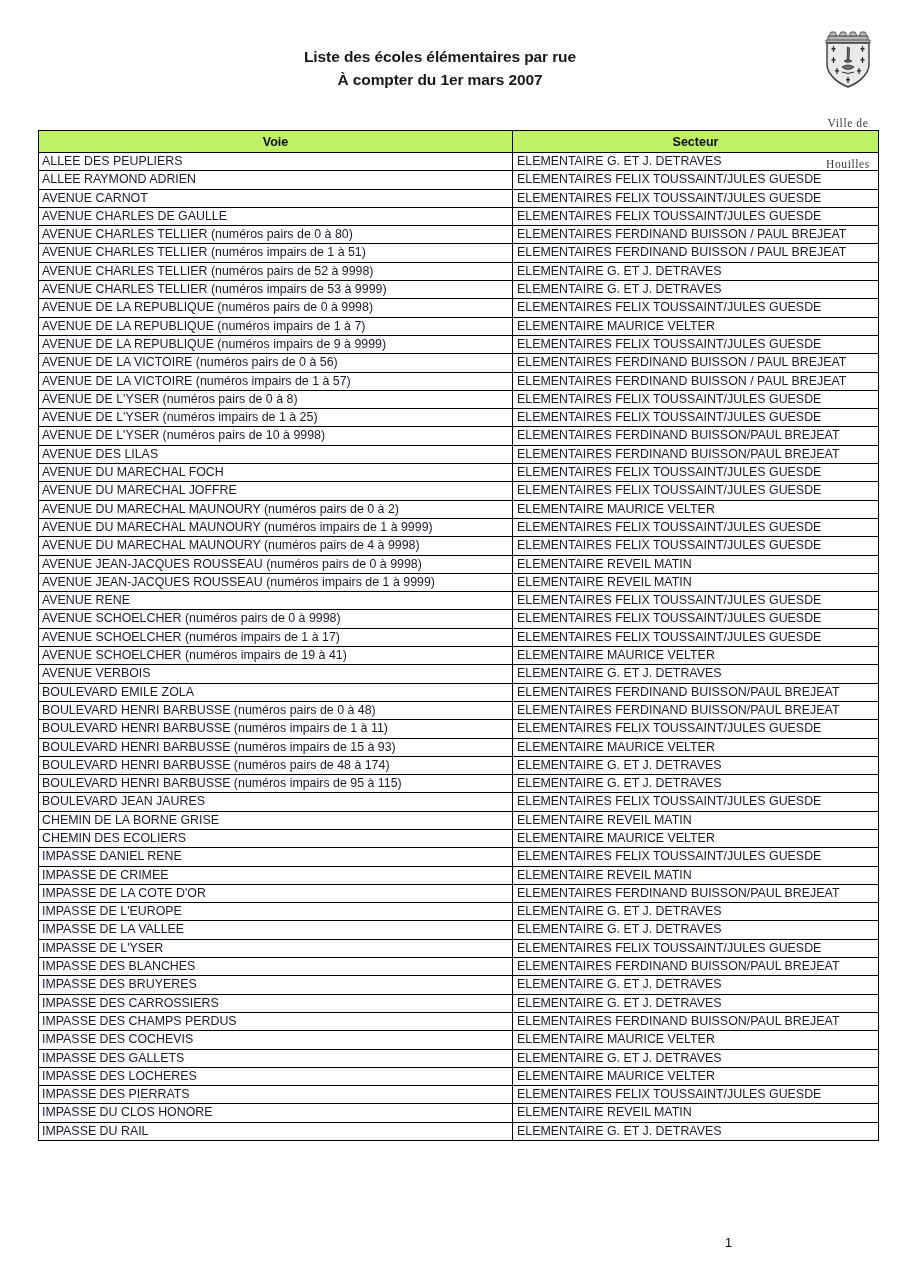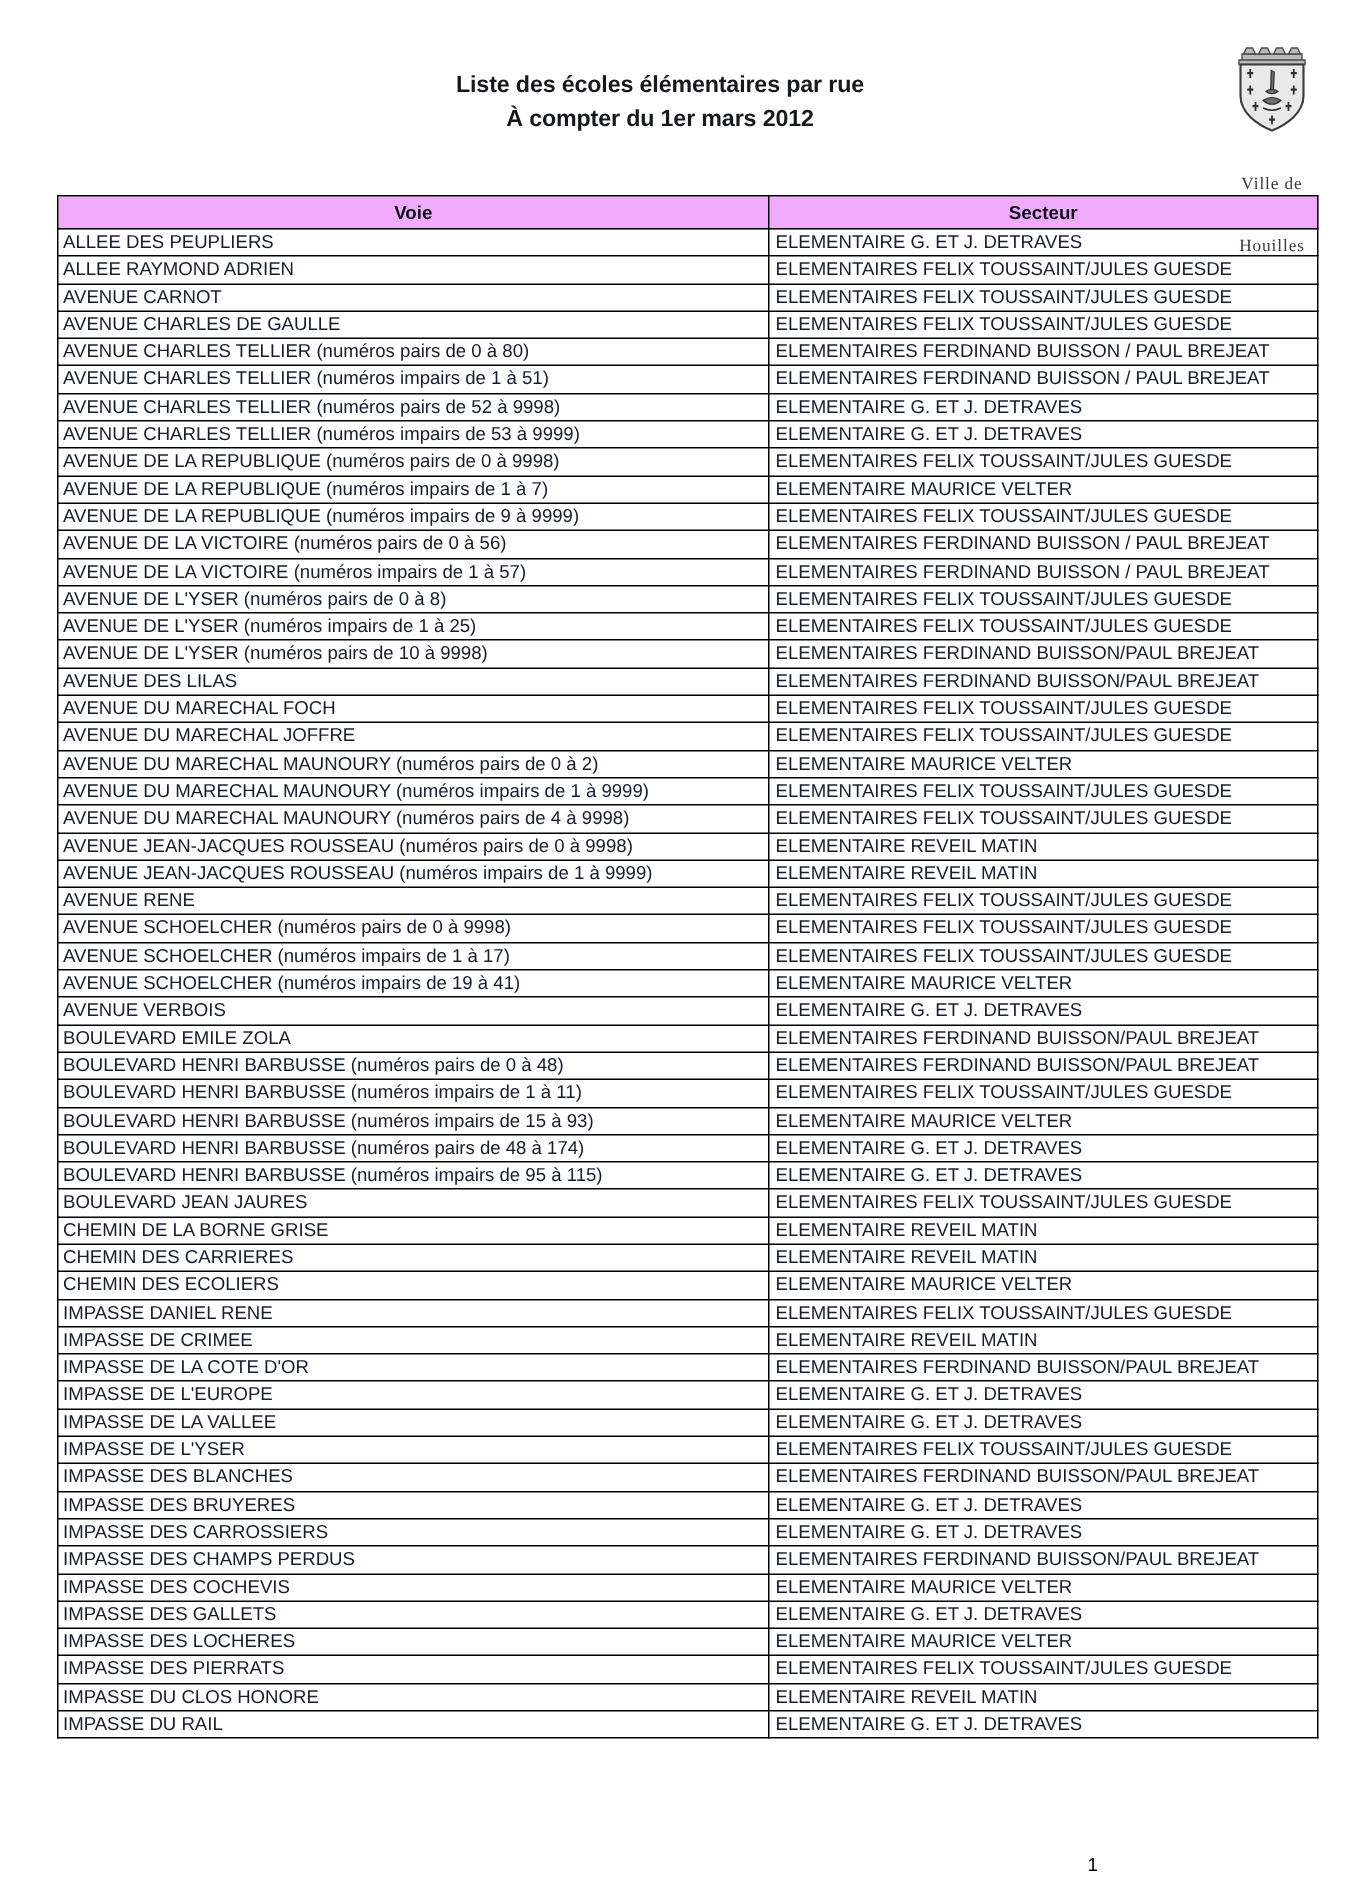--- a/index.html
+++ b/index.html
@@ -79,21 +79,21 @@
   }
   table.schools {
     border-collapse: collapse;
     width: 840px;
     table-layout: fixed;
   }
   table.schools col.c-voie { width: 474px; }
   table.schools col.c-secteur { width: 366px; }
 
   table.schools th {
-    background: #f0abfc;
+    background: #bef264;
     border: 1px solid #000000;
     font-size: 12.5px;
     font-weight: bold;
     color: #0d0d1a;
     height: 21px;
     padding: 0;
     text-align: center;
     vertical-align: middle;
   }
   table.schools td {
@@ -122,21 +122,21 @@
 </style>
 </head>
 <body>
 
 <div class="page">
 
   <div class="doc-header">
 
     <div class="title-block">
       <div class="title-line">Liste des écoles élémentaires par rue</div>
-      <div class="title-line">À compter du 1er mars 2012</div>
+      <div class="title-line">À compter du 1er mars 2007</div>
     </div>
 
     <div class="logo-block">
       <svg class="crest" viewBox="0 0 56 62">
 
         <g fill="#b9b9b9" stroke="#4a4a4a" stroke-width="0.9">
           <path d="M8 9 h40 v5 H8 z"></path>
           <path d="M9 9 l2 -4 h4 l2 4 z"></path>
           <path d="M19 9 l2 -4 h4 l2 4 z"></path>
           <path d="M29 9 l2 -4 h4 l2 4 z"></path>
@@ -326,24 +326,20 @@
           </tr>
           <tr>
             <td class="voie">BOULEVARD JEAN JAURES</td>
             <td class="secteur">ELEMENTAIRES FELIX TOUSSAINT/JULES GUESDE</td>
           </tr>
           <tr>
             <td class="voie">CHEMIN DE LA BORNE GRISE</td>
             <td class="secteur">ELEMENTAIRE REVEIL MATIN</td>
           </tr>
           <tr>
-            <td class="voie">CHEMIN DES CARRIERES</td>
-            <td class="secteur">ELEMENTAIRE REVEIL MATIN</td>
-          </tr>
-          <tr>
             <td class="voie">CHEMIN DES ECOLIERS</td>
             <td class="secteur">ELEMENTAIRE MAURICE VELTER</td>
           </tr>
           <tr>
             <td class="voie">IMPASSE DANIEL RENE</td>
             <td class="secteur">ELEMENTAIRES FELIX TOUSSAINT/JULES GUESDE</td>
           </tr>
           <tr>
             <td class="voie">IMPASSE DE CRIMEE</td>
             <td class="secteur">ELEMENTAIRE REVEIL MATIN</td>

